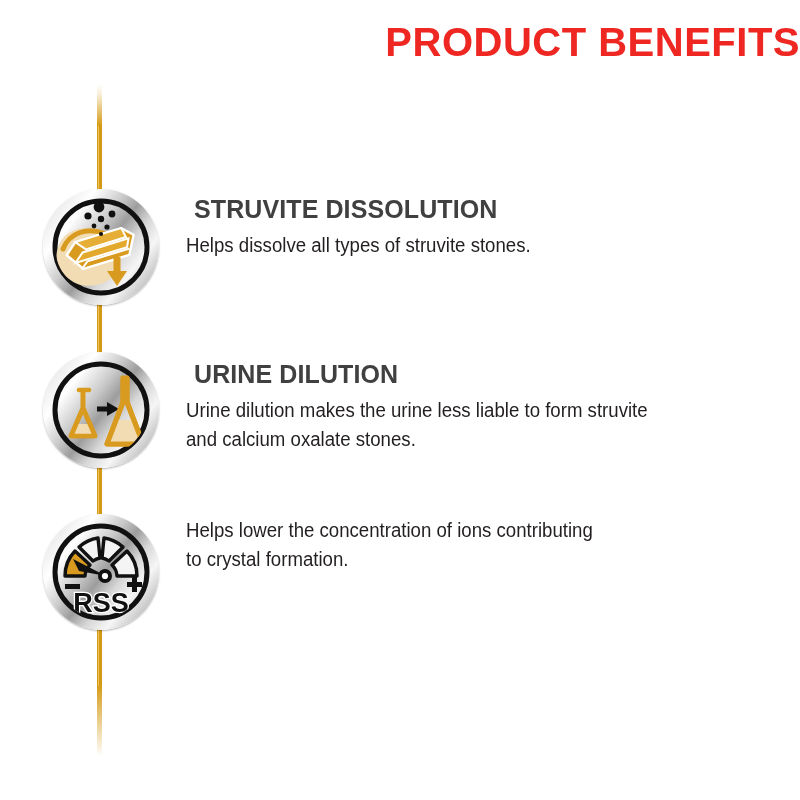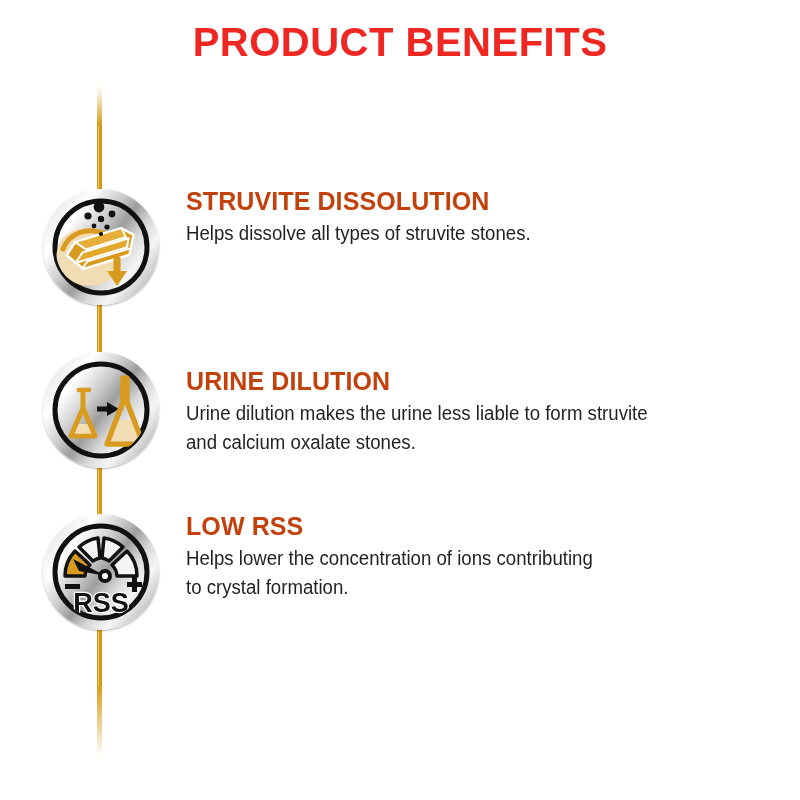--- a/index.html
+++ b/index.html
@@ -15,21 +15,21 @@
     font-family: "Liberation Sans", sans-serif;
     -webkit-font-smoothing: antialiased;
   }
 
   
   .page-title {
     position: absolute;
     top: 18px;
     left: 0;
     width: 800px;
-    text-align: center;
+    text-align: right;
     font-family: "Liberation Sans", sans-serif;
     font-weight: bold;
     font-size: 40px;
     letter-spacing: 0.5px;
     color: #ee2722;
     line-height: 48px;
     white-space: nowrap;
   }
 
   
@@ -93,40 +93,40 @@
     position: absolute;
     left: 186px;
     top: 0;
     width: 600px;
   }
   .b-heading {
     font-family: "Liberation Sans", sans-serif;
     font-weight: bold;
     font-size: 25px;
     letter-spacing: 0.1px;
-    color: #c2410c;
+    color: #404040;
     line-height: 28px;
-    margin: 0;
+    margin: 8px;
     white-space: nowrap;
   }
   .b-body {
     font-family: "Liberation Sans", sans-serif;
     font-weight: normal;
     font-size: 19.5px;
     color: #231f20;
     line-height: 29px;
     margin: 4px 0 0 0;
     transform: scaleX(0.955);
     transform-origin: left top;
   }
   .b-line { display: block; white-space: nowrap; }
 
   
   .benefit-1 .btext { top: 2px; }
-  .benefit-2 .btext { top: 19px; }
+  .benefit-2 .btext { top: 4px; }
   .benefit-3 .btext { top: 2px; }
 </style>
 </head>
 <body>
 
 <div class="page-title">PRODUCT BENEFITS</div>
 
 <div class="spine"></div>
 
 <div class="benefit benefit-1">
@@ -239,19 +239,18 @@
 
         <rect x="84" y="68" width="15" height="5" fill="#111111"></rect>
         <rect x="89" y="63" width="5" height="15" fill="#111111"></rect>
 
         <text x="58" y="98" text-anchor="middle" font-family="Liberation Sans, sans-serif" font-size="27" font-weight="bold" fill="#111111" stroke="#ffffff" stroke-width="2.6" paint-order="stroke">RSS</text>
       </g>
     </svg>
   </div>
 
   <div class="btext">
-    <div class="b-heading">LOW RSS</div>
     <div class="b-body">
       <span class="b-line">Helps lower the concentration of ions contributing</span>
       <span class="b-line">to crystal formation.</span>
     </div>
   </div>
 </div>
 
 </body></html>

